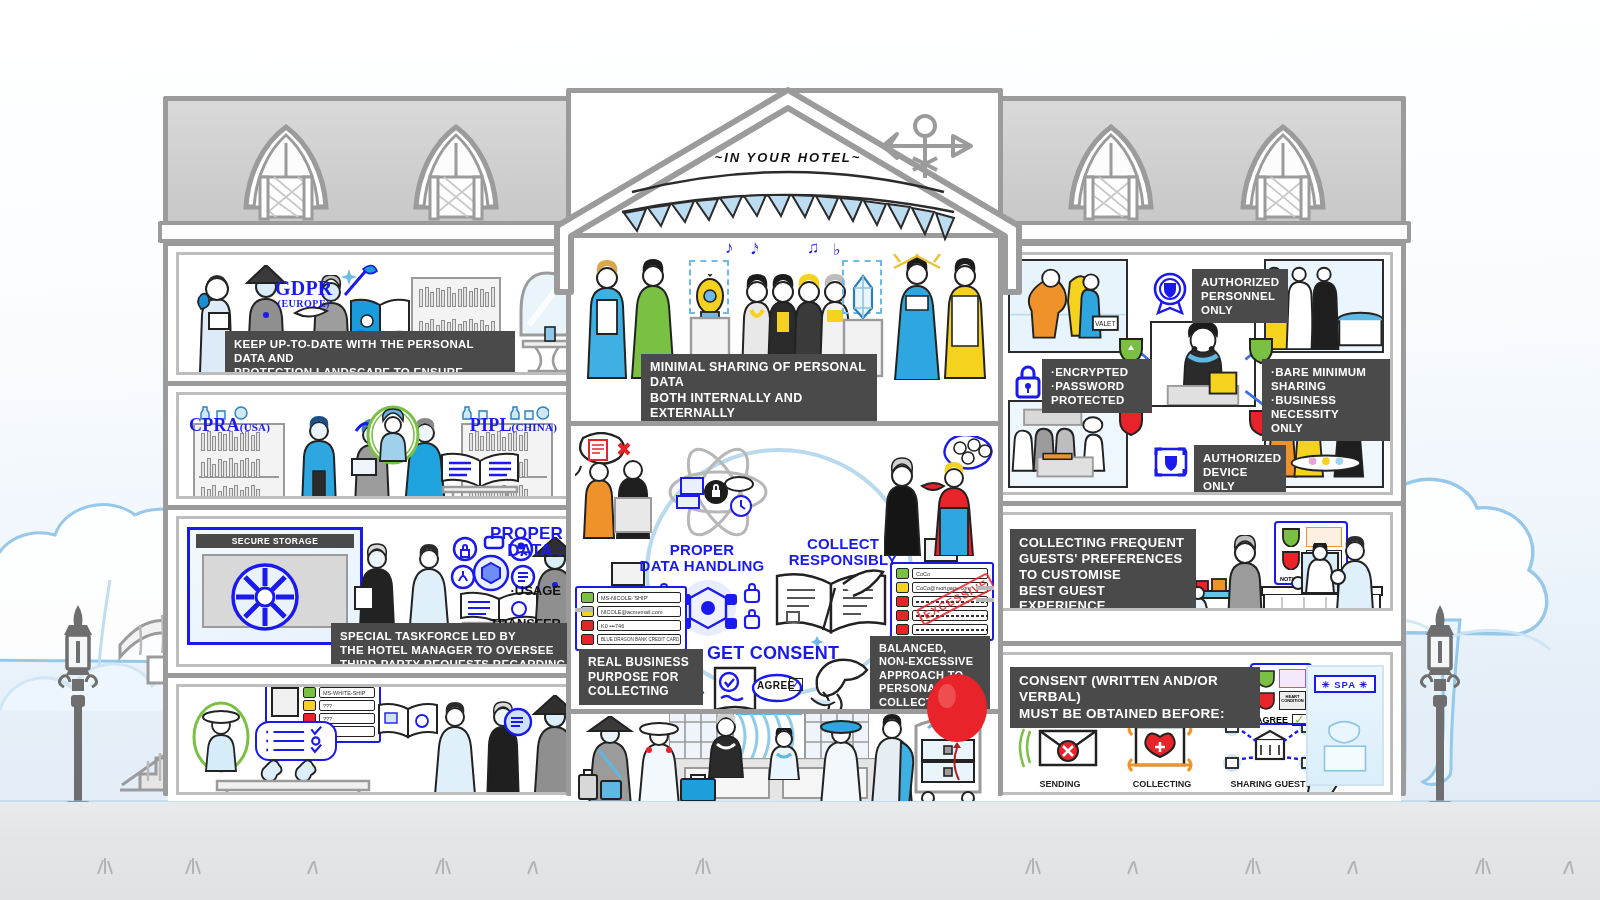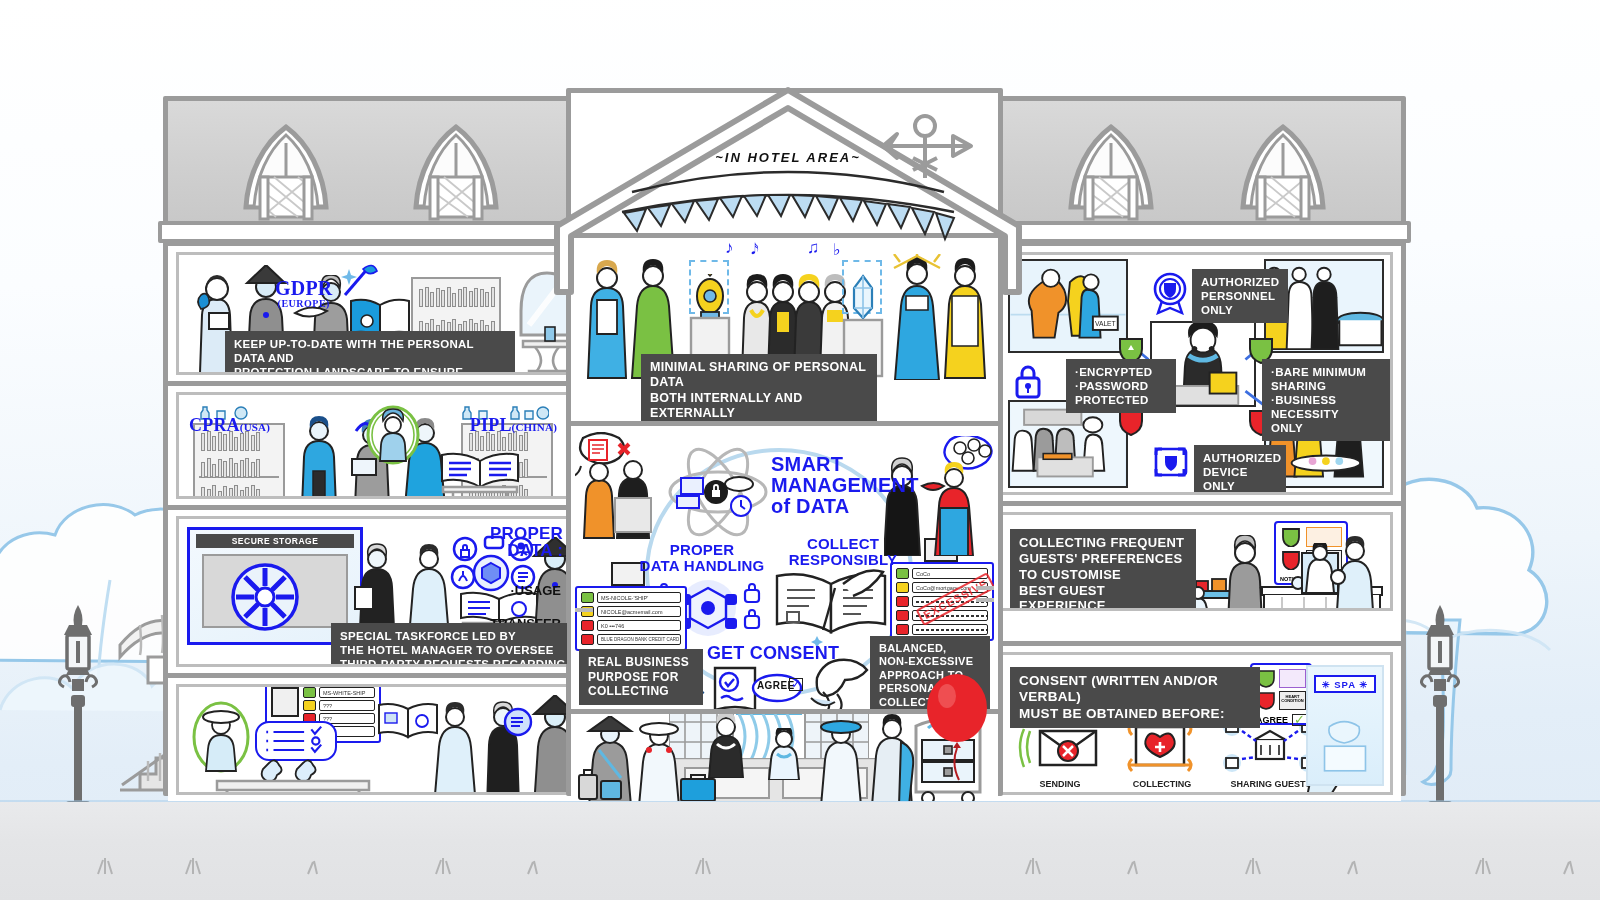--- a/index.html
+++ b/index.html
@@ -848,21 +848,21 @@
 
           <svg style="position:absolute; left:150px; top:190px; width:38px; height:34px;" viewBox="0 0 38 34">
             <rect x="4" y="4" width="30" height="26" rx="3" fill="#fff" stroke="#1a1aee" stroke-width="2.6"></rect>
             <path d="M4 10 v-6 h6 M32 10 v-6 h-6 M4 24 v6 h6 M32 24 v6 h-6" stroke="#1a1aee" stroke-width="3" fill="none"></path>
             <path d="M13 11 h12 v6 q0 6 -6 9 q-6 -3 -6 -9z" fill="#1a1aee"></path>
           </svg>
 
           <div class="caption" style="left:190px; top:14px; width:96px;">AUTHORIZED
 PERSONNEL
 ONLY</div>
-          <div class="caption" style="left:64px; top:104px; width:110px;">·ENCRYPTED
+          <div class="caption" style="left:40px; top:104px; width:110px;">·ENCRYPTED
 ·PASSWORD
   PROTECTED</div>
           <div class="caption" style="left:260px; top:104px; width:128px;">·BARE MINIMUM
   SHARING
 ·BUSINESS NECESSITY
   ONLY</div>
           <div class="caption" style="left:192px; top:190px; width:92px;">AUTHORIZED
 DEVICE ONLY</div>
         </div>
       </div>
@@ -1122,23 +1122,20 @@
             <rect x="18" y="34" width="22" height="16" fill="#eaf0fe" stroke="#1a1aee" stroke-width="2"></rect>
             <rect x="14" y="52" width="22" height="12" fill="#eaf0fe" stroke="#1a1aee" stroke-width="2"></rect>
             <ellipse cx="76" cy="40" rx="14" ry="7" fill="#fff" stroke="#222" stroke-width="2"></ellipse>
             <circle cx="78" cy="62" r="10" fill="#fff" stroke="#1a1aee" stroke-width="2"></circle>
             <path d="M78 56 v6 l4 3" stroke="#1a1aee" stroke-width="2" fill="none"></path>
             <circle cx="53" cy="48" r="12" fill="#1c1c1c"></circle>
             <rect x="49" y="46" width="8" height="7" fill="#fff"></rect>
             <path d="M51 46 v-3 a2 2 0 0 1 4 0 v3" fill="none" stroke="#fff" stroke-width="1.8"></path>
           </svg>
 
-          <div class="blue-head" style="left:196px; top:28px; width:150px; font-size:20px; text-align:left; line-height:1.06;">SMART
-MANAGEMENT
-of DATA</div>
 
           <div class="blue-head" style="left:52px; top:116px; width:150px; font-size:15px; line-height:1.08;">PROPER
 DATA HANDLING</div>
           <svg style="position:absolute; left:78px; top:150px; width:110px; height:64px;" viewBox="0 0 110 64">
             <circle cx="55" cy="32" r="28" fill="#dfe6fd" opacity=".75"></circle>
             <path d="M55 12 l18 10 v20 l-18 10 l-18 -10 v-20z" fill="#eef2fe" stroke="#1a1aee" stroke-width="2.4"></path>
             <circle cx="55" cy="32" r="7" fill="#1a1aee"></circle>
             <g fill="#fff" stroke="#1a1aee" stroke-width="2.2">
               <rect x="4" y="14" width="14" height="12" rx="3"></rect>
                 <rect x="92" y="14" width="14" height="12" rx="3"></rect>
@@ -1398,21 +1395,21 @@
             <path d="M198 56 l22 2 l-9 21z"></path>
           <path d="M222 58 l22 2 l-9 21z"></path>
             <path d="M246 61 l22 3 l-9 21z"></path>
             <path d="M270 64 l22 3 l-9 21z"></path>
           <path d="M294 68 l22 4 l-9 22z"></path>
             <path d="M318 73 l18 5 l-9 21z"></path>
         </g>
       </svg>
     </div>
     <div id="banner-title">
-      <div class="t2">~IN HOTEL AREA~</div>
+      <div class="t2">~IN YOUR HOTEL~</div>
     </div>
   </div>
 
   <svg id="balloon" style="left:925px; top:672px; width:64px; height:110px;" viewBox="0 0 64 110">
     <ellipse cx="32" cy="36" rx="30" ry="34" fill="#e8242a"></ellipse>
     <ellipse cx="22" cy="24" rx="9" ry="12" fill="#f46a6d" opacity=".6"></ellipse>
     <path d="M32 70 l-4 6 h8z" fill="#b31c21"></path>
     <path d="M32 76 q-6 16 2 32" stroke="#b31c21" stroke-width="2" fill="none"></path>
   </svg>
 

